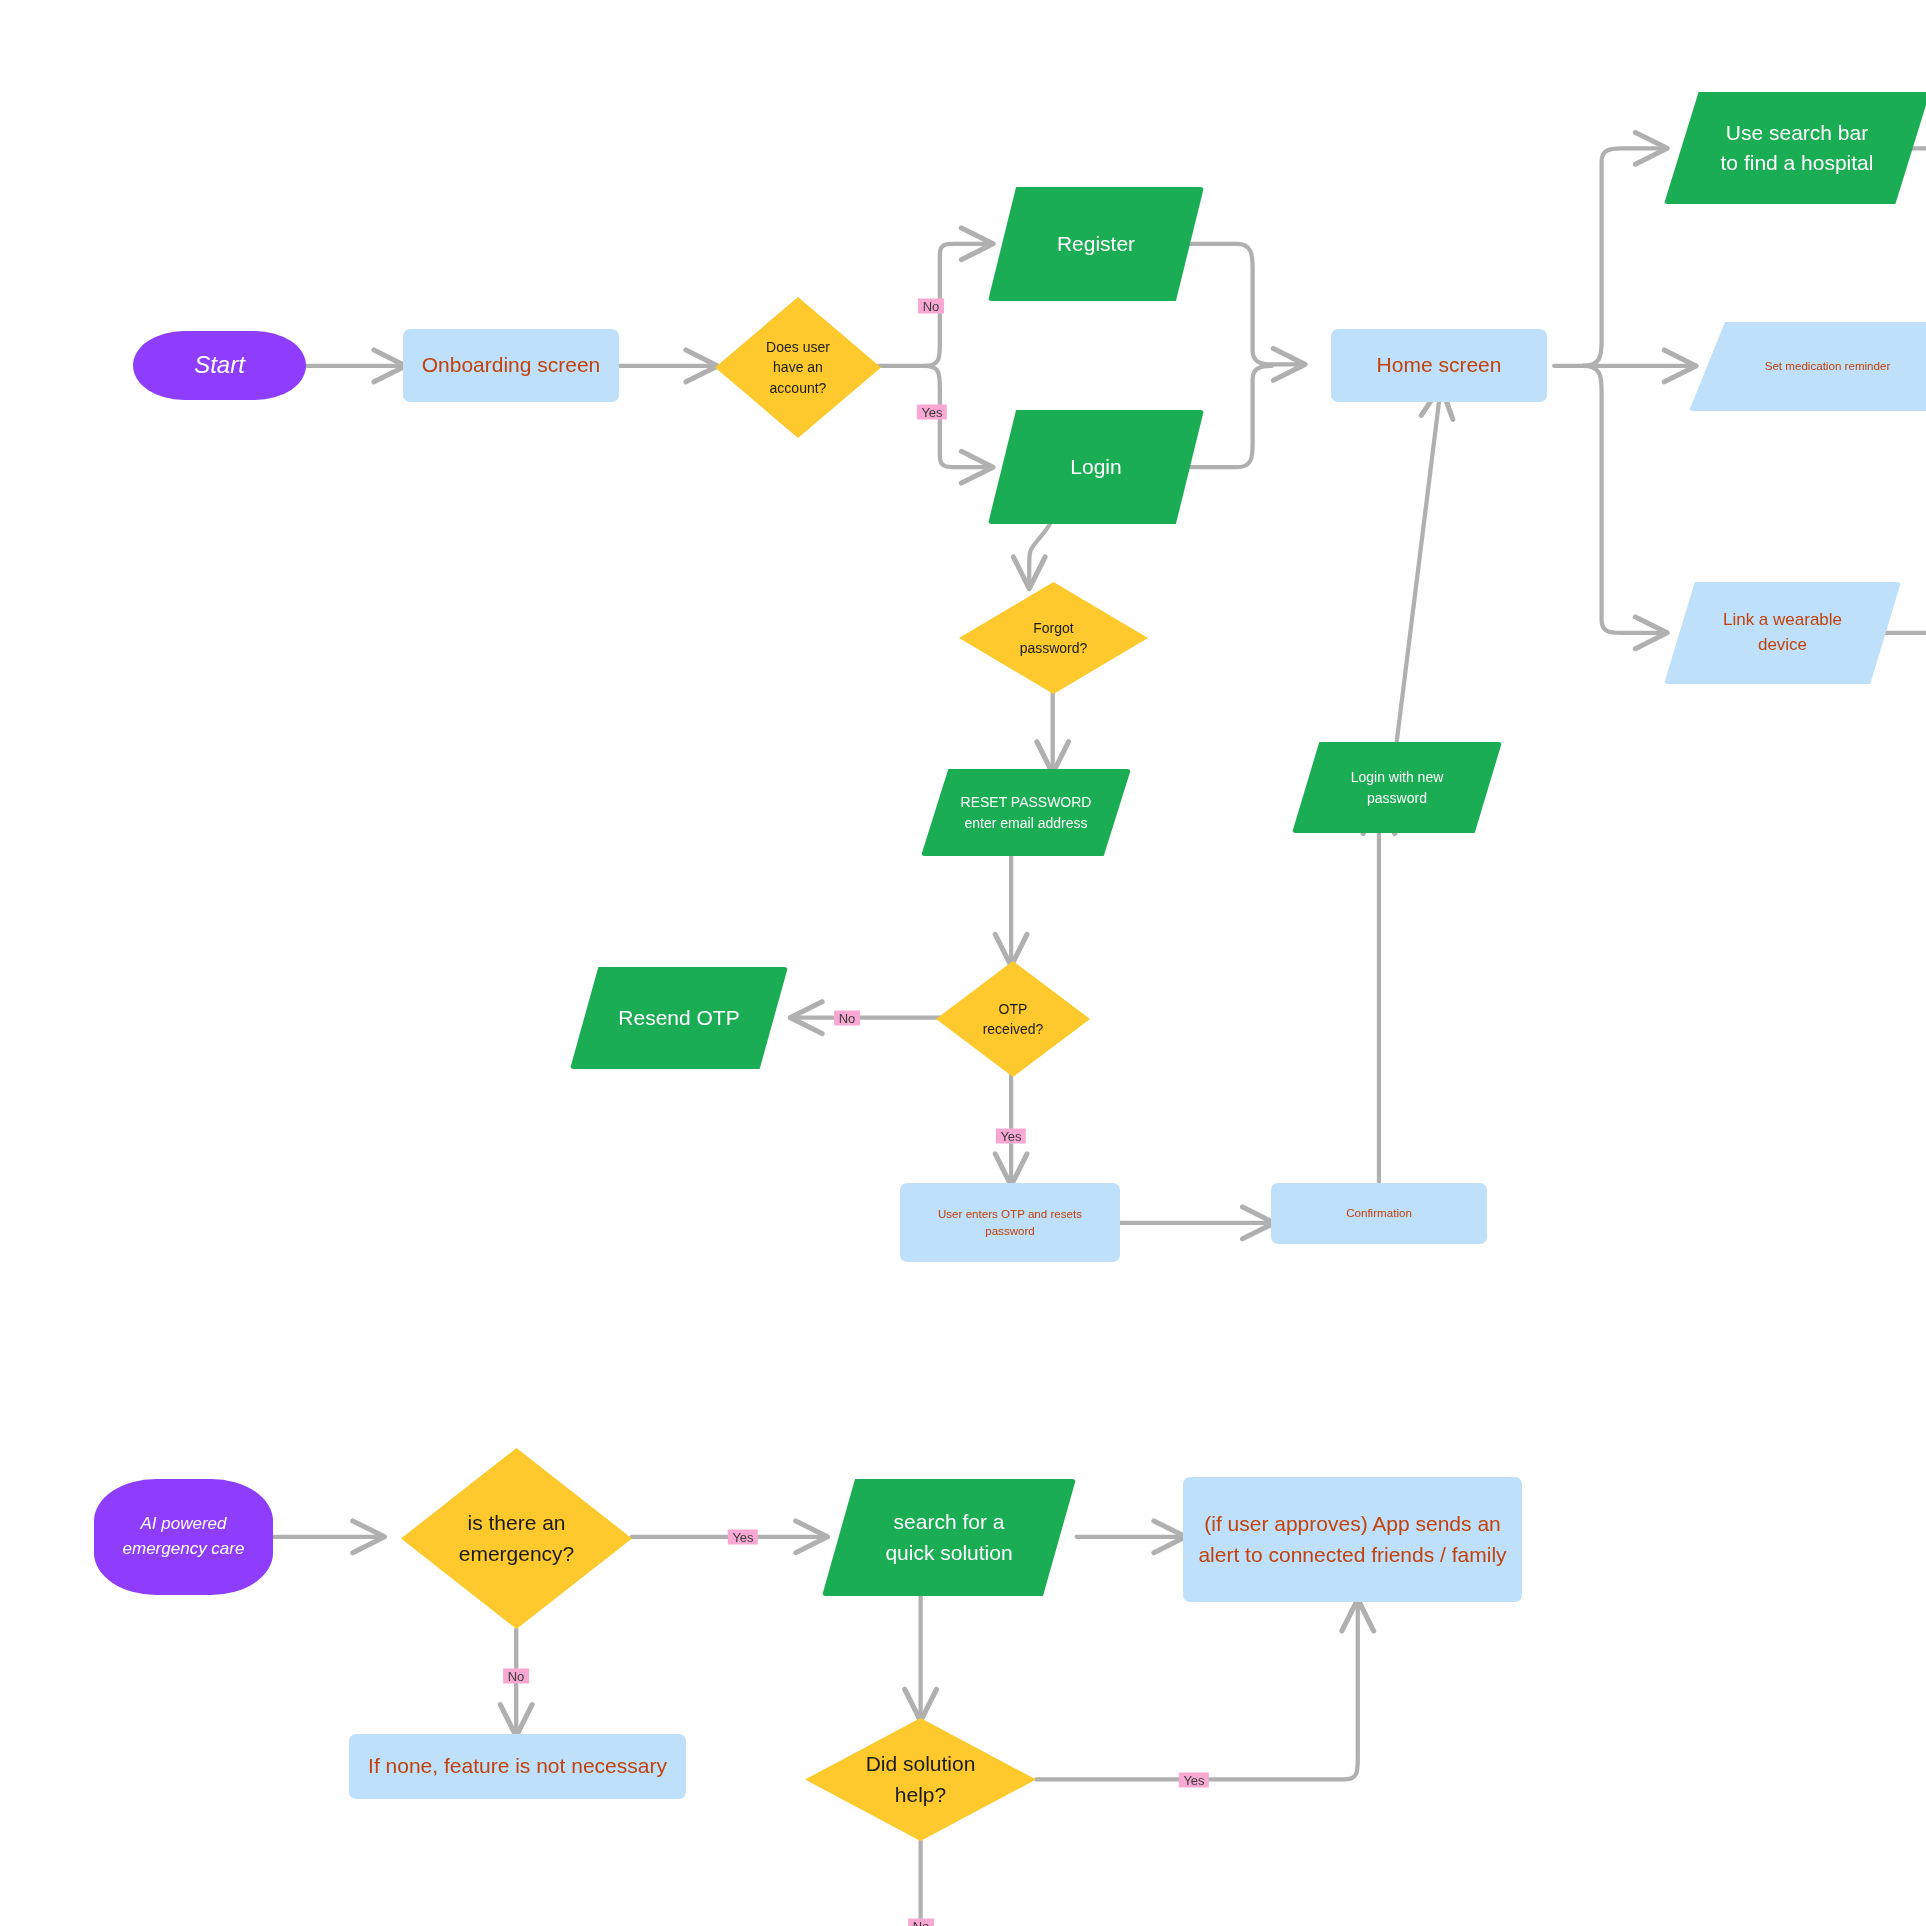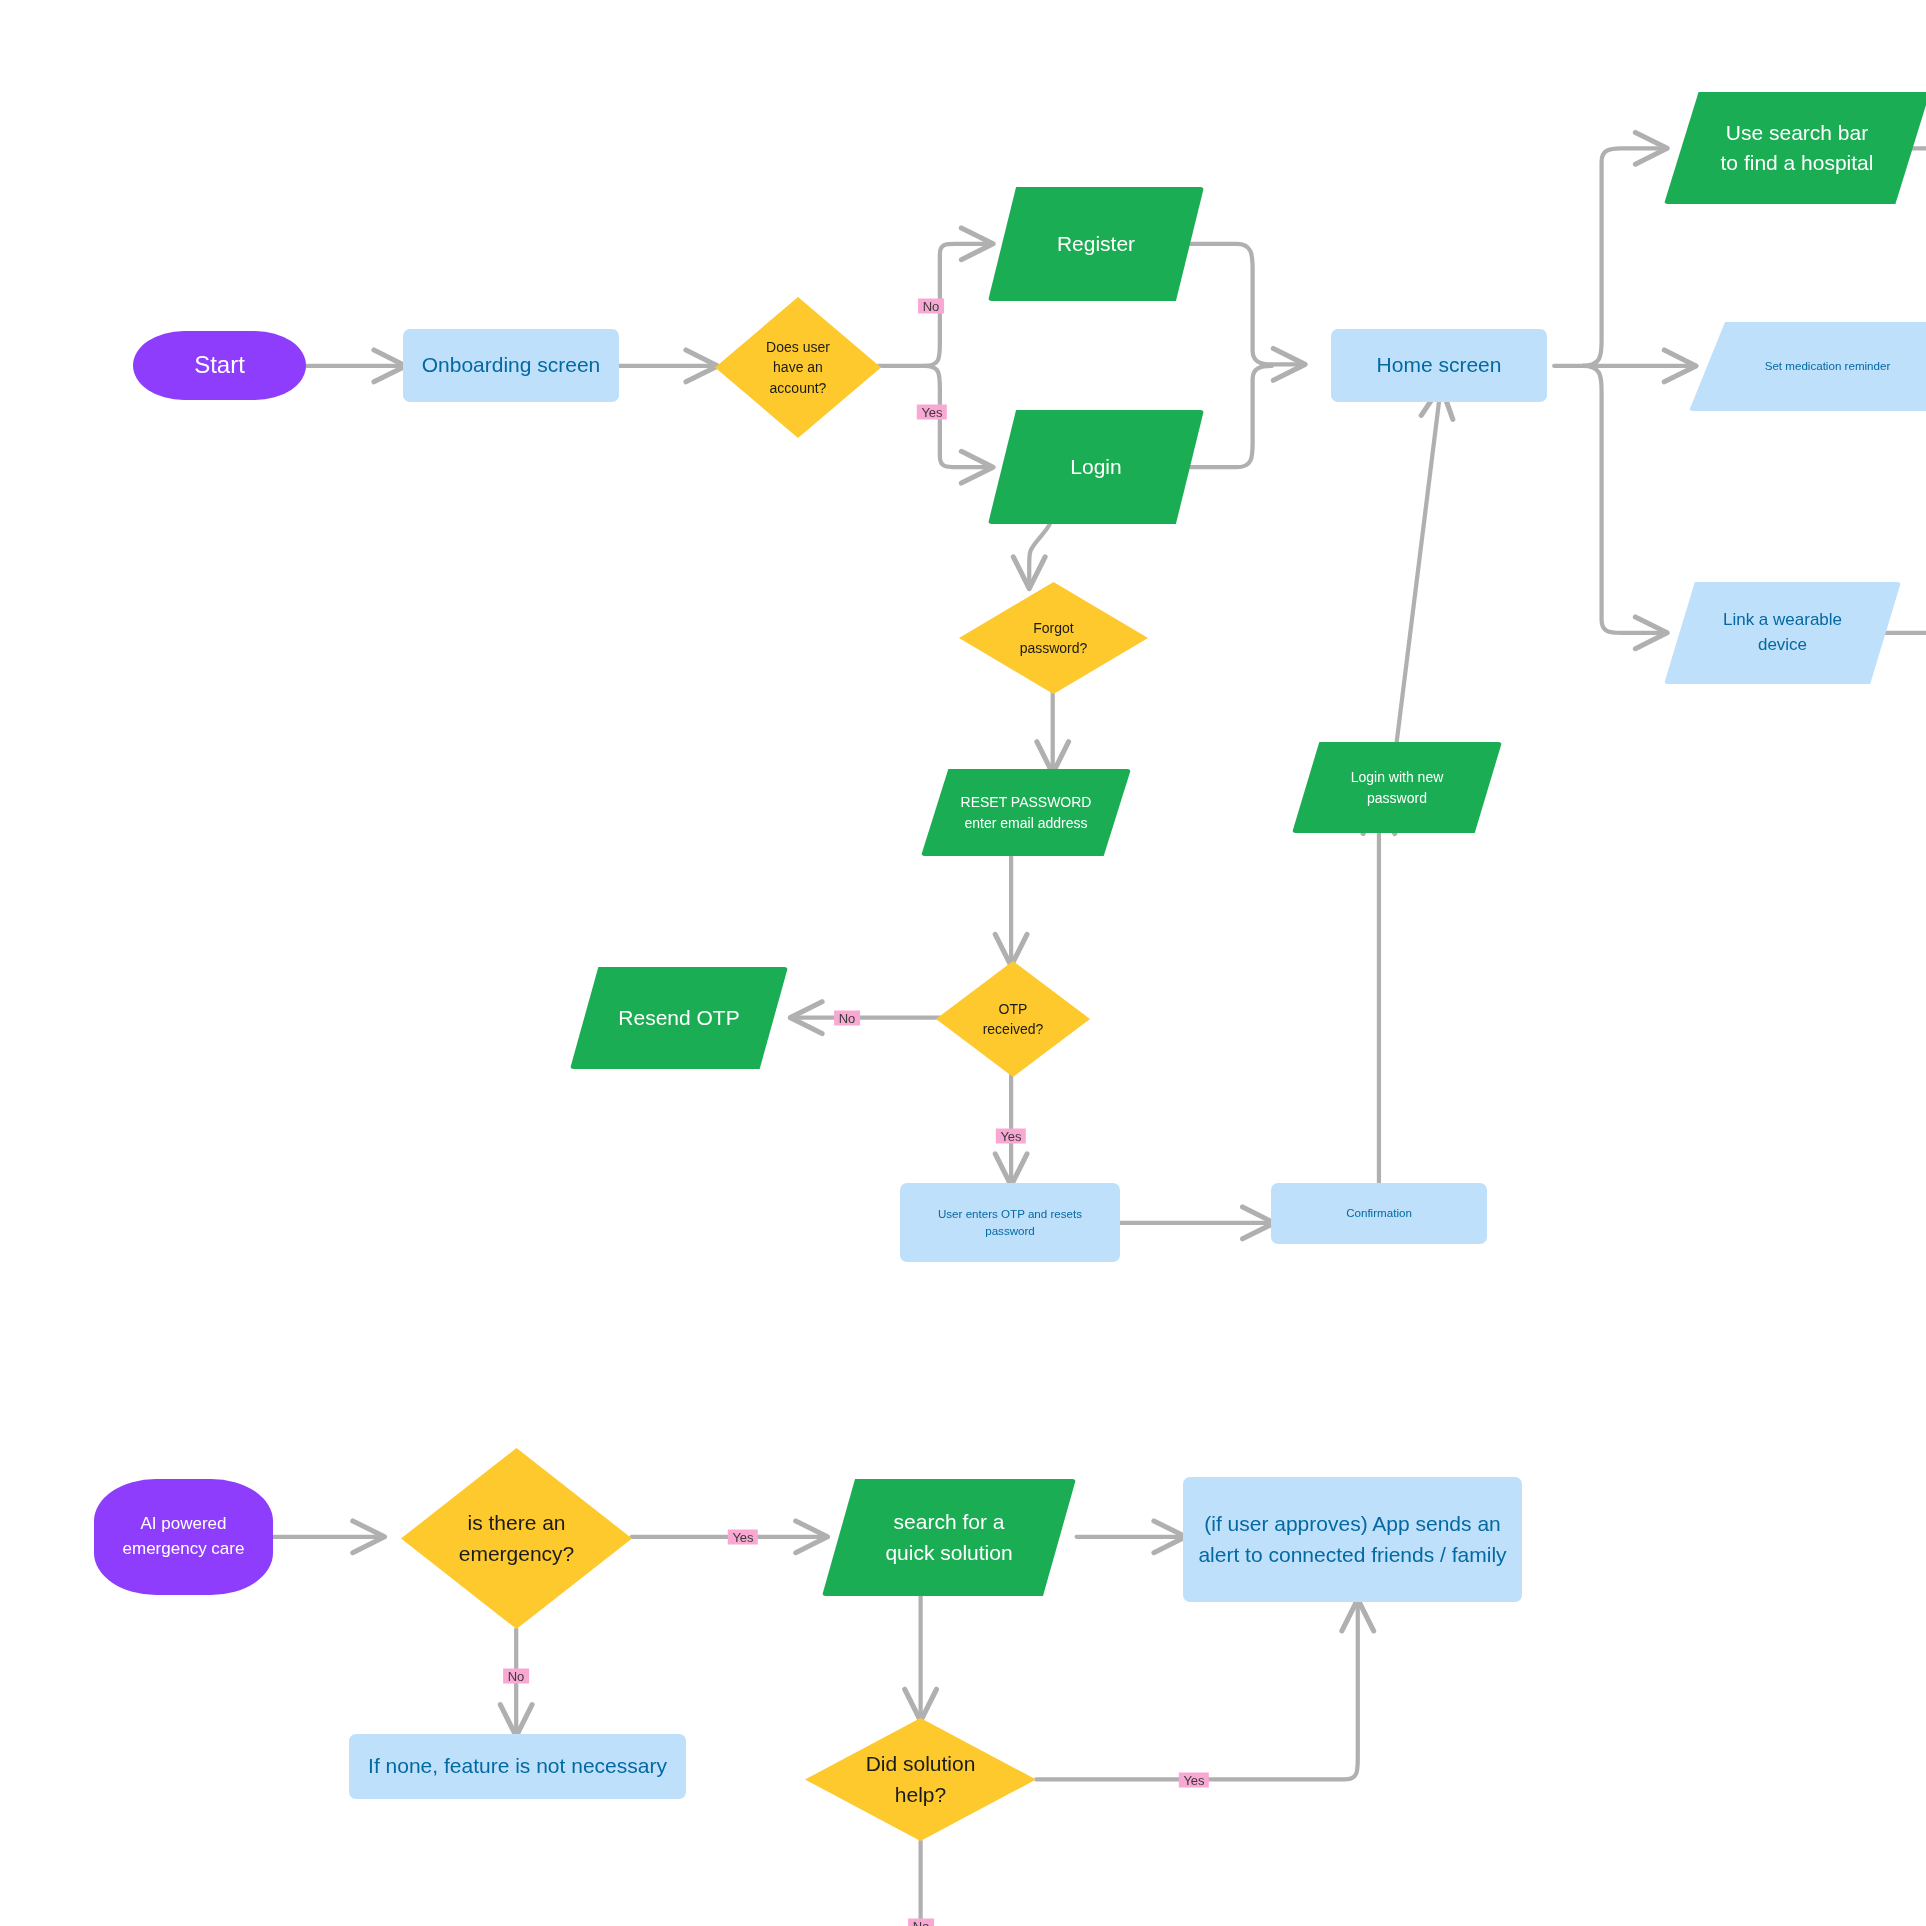--- a/index.html
+++ b/index.html
@@ -35,32 +35,33 @@
     line-height: 1.45;
     white-space: pre-line;
     z-index: 2;
   }
   
   .shape-rect {
     border-radius: 7px;
   }
   .shape-pill {
     border-radius: 62px / 42px;
+    font-style: italic;
   }
   .shape-para {
     clip-path: polygon(13% 0%, 100% 0%, 87% 100%, 0% 100%);
     border-radius: 3.9px;
   }
   .shape-diamond {
     clip-path: polygon(50% 0%, 100% 50%, 50% 100%, 0% 50%);
     background-clip: padding-box;
   }
   
   .c-purple { background: #8f3dfc; color: #ffffff; }
-  .c-blue   { background: #bfe0fb; color: #0369a1; }
+  .c-blue   { background: #bfe0fb; color: #c2410c; }
   .c-green  { background: #1aad53; color: #ffffff; }
   .c-yellow { background: #fdc92c; color: #1b1b1b; }
 
   
   .t-lg  { font-size: 24px; }
   .t-md  { font-size: 21px; }
   .t-sm  { font-size: 17px; }
   .t-xs  { font-size: 14px; }
   .t-xxs { font-size: 11.6px; }
 

